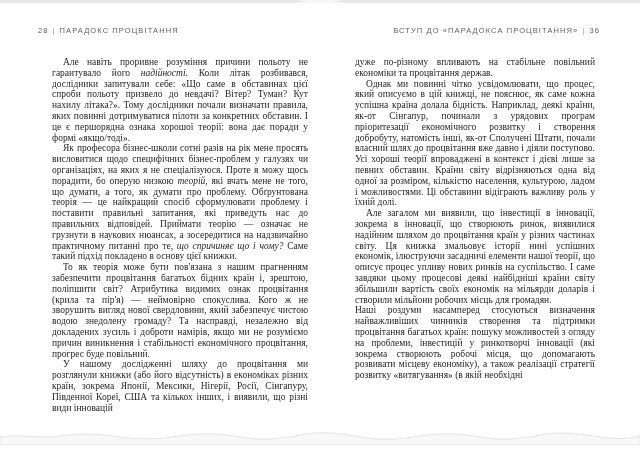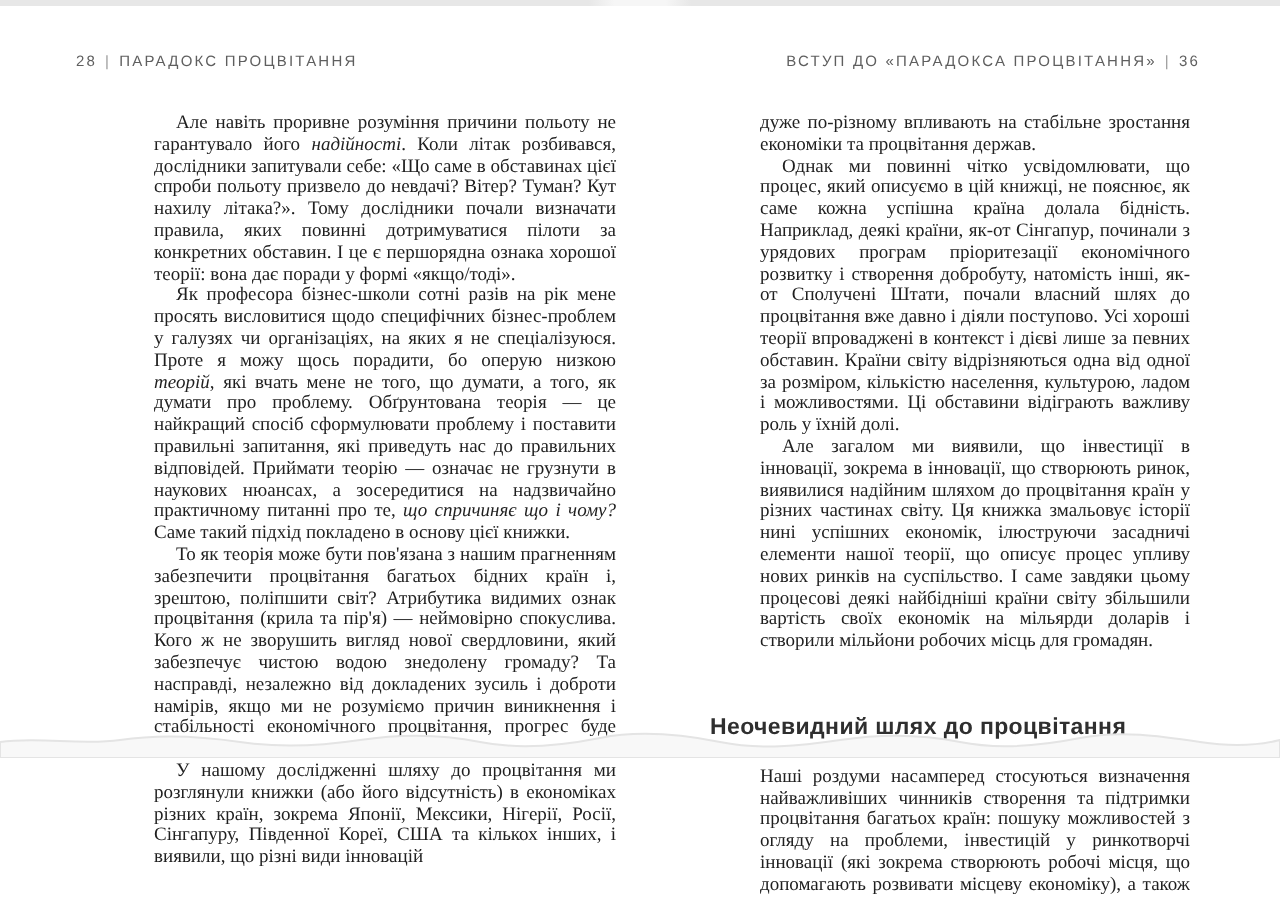--- a/index.html
+++ b/index.html
@@ -5,21 +5,21 @@
   * { margin: 0; padding: 0; box-sizing: border-box; }
   html, body { width: 640px; height: 449px; }
   body {
     font-family: "Liberation Serif", serif;
     background: #ffffff;
     overflow: hidden;
   }
   .spread {
     position: relative;
     width: 640px;
-    height: 379px;
+    height: 445px;
     background: #ffffff;
   }
   .top-page-edge {
     position: absolute;
     top: 0; left: 0;
     width: 640px; height: 3px;
     background: linear-gradient(to right,
       #e7e7e7 0%, #e7e7e7 46%, #f6f6f6 48%, #f6f6f6 52%, #e7e7e7 54%, #e7e7e7 100%);
   }
   .running-header {
@@ -36,21 +36,21 @@
   .running-header .sep { color: #9a9a9a; padding: 0 4px; }
   .text-col {
     position: absolute;
     color: #1f1f1f;
     font-size: 9.5px;
     line-height: 10.8px;
     text-align: justify;
   }
   .text-col.left-col  { left: 52px;  top: 57px; width: 256px; }
   .text-col.right-col { left: 355px; top: 57px; width: 240px; }
-  .para { text-align: justify; margin-left: 25px; }
+  .para { text-align: justify; }
   .para.indent { text-indent: 11px; }
   .para em { font-style: italic; }
   .section-heading {
     font-family: "Liberation Sans", sans-serif;
     font-size: 11.5px;
     font-weight: 600;
     letter-spacing: 0.2px;
     color: #2f2f2f;
     margin-top: 32px;
     margin-bottom: 14px;
@@ -82,25 +82,24 @@
         <p class="para indent"><span>У нашому дослідженні шляху до процвітання ми розглянули книжки (або його відсутність) в економіках різних країн, зокрема Японії, Мексики, Нігерії, Росії, Сінгапуру, Південної Кореї, США та кількох інших, і виявили, що різні види інновацій</span></p>
       </div>
   </div>
 
   <div>
     <div class="running-header right">
       <span>ВСТУП ДО «ПАРАДОКСА ПРОЦВІТАННЯ»</span><span class="sep">|</span><span>36</span>
     </div>
     <div class="text-col right-col">
       <div>
-          <p class="para"><span>дуже по-різному впливають на стабільне зростання економіки та процвітання держав.</span></p>
+          <p class="para"><span>дуже по-різному впливають на стабільне повільний економіки та процвітання держав.</span></p>
           <p class="para indent"><span>Однак ми повинні чітко усвідомлювати, що процес, який описуємо в цій книжці, не пояснює, як саме кожна успішна країна долала бідність. Наприклад, деякі країни, як-от Сінгапур, починали з урядових програм пріоритезації економічного розвитку і створення добробуту, натомість інші, як-от Сполучені Штати, почали власний шлях до процвітання вже давно і діяли поступово. Усі хороші теорії впроваджені в контекст і дієві лише за певних обставин. Країни світу відрізняються одна від одної за розміром, кількістю населення, культурою, ладом і можливостями. Ці обставини відіграють важливу роль у їхній долі.</span></p>
           <p class="para indent"><span>Але загалом ми виявили, що інвестиції в інновації, зокрема в інновації, що створюють ринок, виявилися надійним шляхом до процвітання країн у різних частинах світу. Ця книжка змальовує історії нині успішних економік, ілюструючи засадничі елементи нашої теорії, що описує процес упливу нових ринків на суспільство. І саме завдяки цьому процесові деякі найбідніші країни світу збільшили вартість своїх економік на мільярди доларів і створили мільйони робочих місць для громадян.</span></p>
         </div>
-      <h2 class="section-heading">Неочевидний шлях до процвітання</h2>
       <div>
           <p class="para"><span>Наші роздуми насамперед стосуються визначення найважливіших чинників створення та підтримки процвітання багатьох країн: пошуку можливостей з огляду на проблеми, інвестицій у ринкотворчі інновації (які зокрема створюють робочі місця, що допомагають розвивати місцеву економіку), а також реалізації стратегії розвитку «витягування» (в якій необхідні</span></p>
         </div>
     </div>
   </div>
 
   <svg class="bottom-page-edge" width="640" height="18" viewBox="0 0 640 18" xmlns="http://www.w3.org/2000/svg">
     <path d="M0,10 C20,7 40,12 60,9 S100,7 120,10 S160,12 180,9 S220,6 240,10 S280,12 300,8 S340,6 360,10 S400,12 420,9 S460,6 480,10 S520,12 540,8 S580,7 600,10 S632,11 640,9 L640,18 L0,18 Z" fill="#f8f8f8" stroke="#e4e4e4" stroke-width="1"></path>
   </svg>
 

